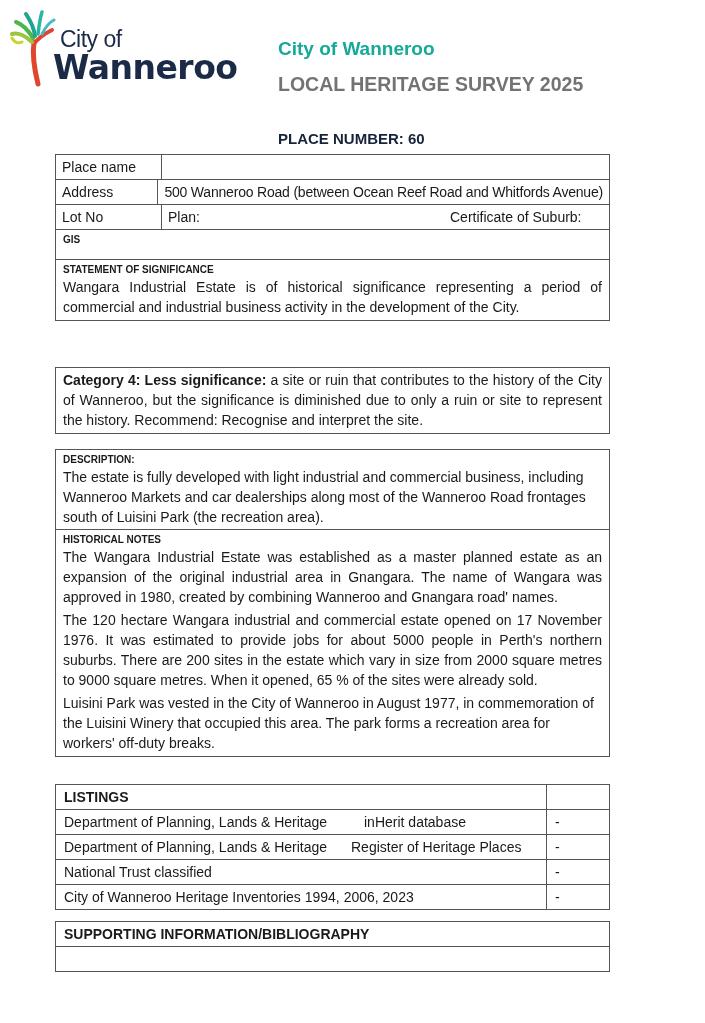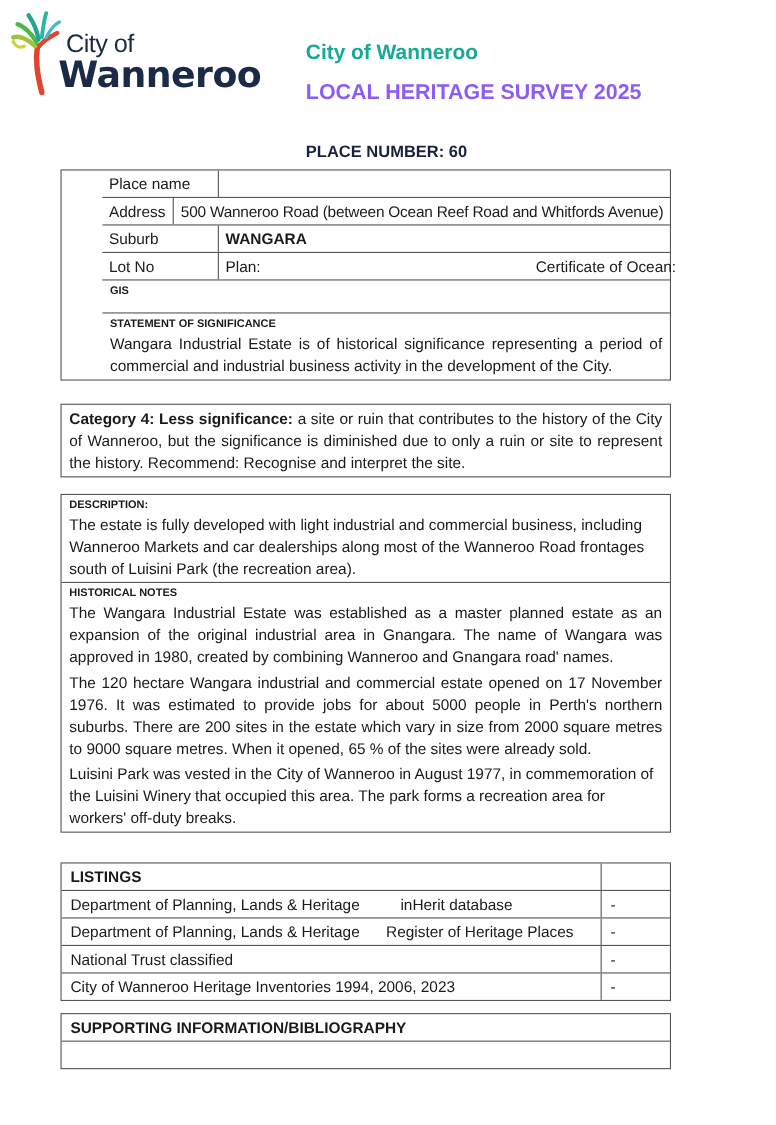--- a/index.html
+++ b/index.html
@@ -2,21 +2,21 @@
 <html><head>
 <meta charset="utf-8">
 <style>
   html, body { margin: 0; padding: 0; background: #ffffff; }
   body { width: 705px; height: 1023px; position: relative; overflow: hidden;
          font-family: "Liberation Sans", sans-serif; color: #1a1a1a; }
   .logo { position: absolute; left: 8px; top: 8px; width: 220px; height: 80px; }
   .logo-text-small { position: absolute; left: 52px; top: 18px; font-size: 23px; color: #1b2a47; font-family: "Liberation Sans", sans-serif; letter-spacing: -0.5px; }
   .logo-text-big { position: absolute; left: 45px; top: 40px; font-size: 33px; font-weight: bold; color: #1b2a47; font-family: "DejaVu Sans", sans-serif; letter-spacing: -0.5px; }
   .title1 { position: absolute; left: 278px; top: 38px; font-size: 19px; font-weight: bold; color: #15a99a; }
-  .title2 { position: absolute; left: 278px; top: 73px; font-size: 19.5px; font-weight: bold; color: #8b5cf6; }
+  .title2 { position: absolute; left: 278px; top: 73px; font-size: 19.5px; font-weight: bold; color: #737373; }
   .placenum { position: absolute; left: 278px; top: 130px; font-size: 15px; font-weight: bold; color: #17233b; }
   .box { position: absolute; left: 55px; width: 555px; border: 1px solid #555; box-sizing: border-box; }
   .row { display: flex; border-bottom: 1px solid #555; font-size: 14px; }
   .row:last-child { border-bottom: none; }
   .cell-l { width: 106px; border-right: 1px solid #555; padding: 3px 6px; box-sizing: border-box; height: 24px; line-height: 18px; }
   .cell-r { flex: 1; padding: 3px 6px; box-sizing: border-box; height: 24px; line-height: 18px; white-space: nowrap; }
   .bold { font-weight: bold; }
   .para { font-size: 14px; line-height: 20px; padding: 0 7px; text-align: justify; }
   .hdr { font-size: 10px; font-weight: bold; padding: 4px 7px 2px 7px; }
   .lrow { display: flex; border-bottom: 1px solid #555; font-size: 14px; height: 24px; }
@@ -40,37 +40,33 @@
     <path d="M4 30 C6 34 10 36 14 34" stroke="#c7d531" stroke-width="3" fill="none" stroke-linecap="round"></path>
   </svg>
   <div class="logo-text-small">City of</div>
   <div class="logo-text-big">Wanneroo</div>
 </div>
 
 <div class="title1">City of Wanneroo</div>
 <div class="title2">LOCAL HERITAGE SURVEY 2025</div>
 <div class="placenum">PLACE NUMBER: 60</div>
 
-<div class="box" style="top:154px;padding-left:37px;">
+<div class="box" style="top:154px;">
   <div class="row">
     <div class="cell-l">Place name</div>
   </div>
   <div class="row">
     <div class="cell-l">Address</div>
     <div class="cell-r" style="letter-spacing:-0.2px;">500 Wanneroo Road (between Ocean Reef Road and Whitfords Avenue)</div>
   </div>
   <div class="row">
-    <div class="cell-l">Suburb</div>
-    <div class="cell-r bold">WANGARA</div>
-  </div>
-  <div class="row">
     <div class="cell-l">Lot No</div>
     <div class="cell-r" style="position:relative;">
       <span>Plan:</span>
-      <span style="position:absolute;left:288px;top:3px;">Certificate of Ocean:</span>
+      <span style="position:absolute;left:288px;top:3px;">Certificate of Suburb:</span>
     </div>
   </div>
   <div class="row" style="height:29px;">
     <div class="hdr" style="padding-top:4px;">GIS</div>
   </div>
   <div style="padding-bottom:3px;">
     <div class="hdr">STATEMENT OF SIGNIFICANCE</div>
     <div class="para">Wangara Industrial Estate is of historical significance representing a period of commercial and industrial business activity in the development of the City.</div>
   </div>
 </div>

